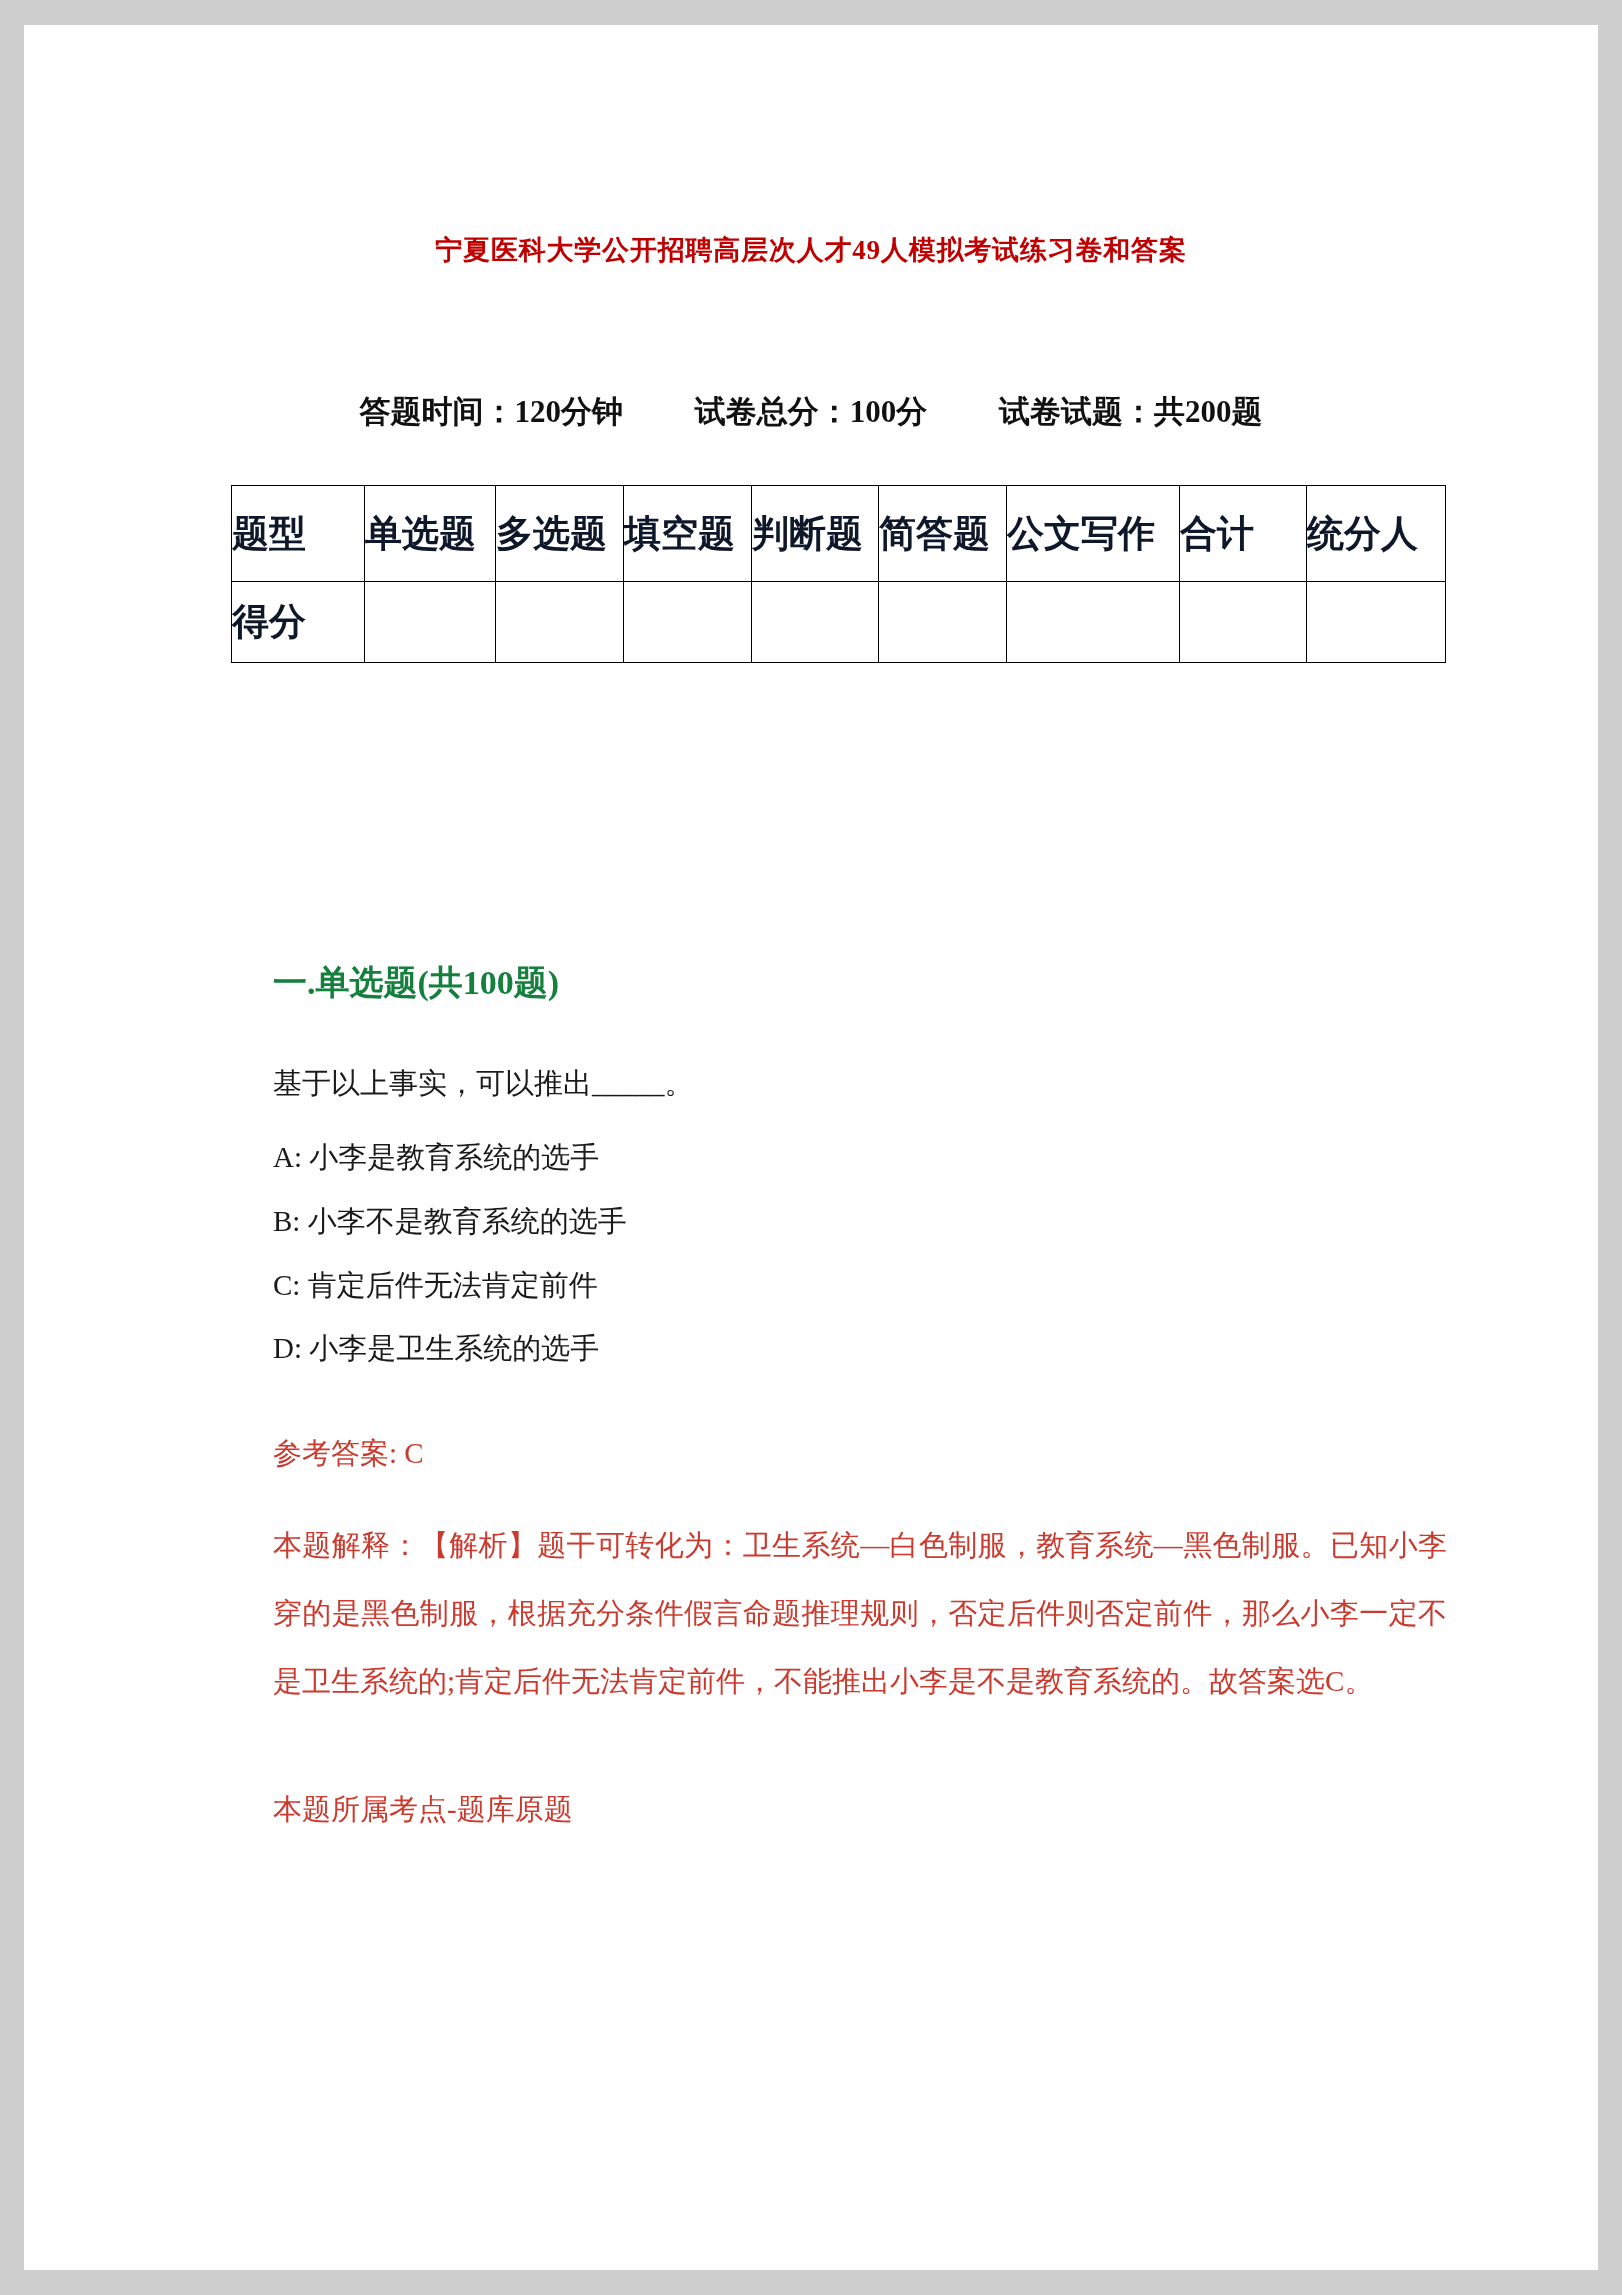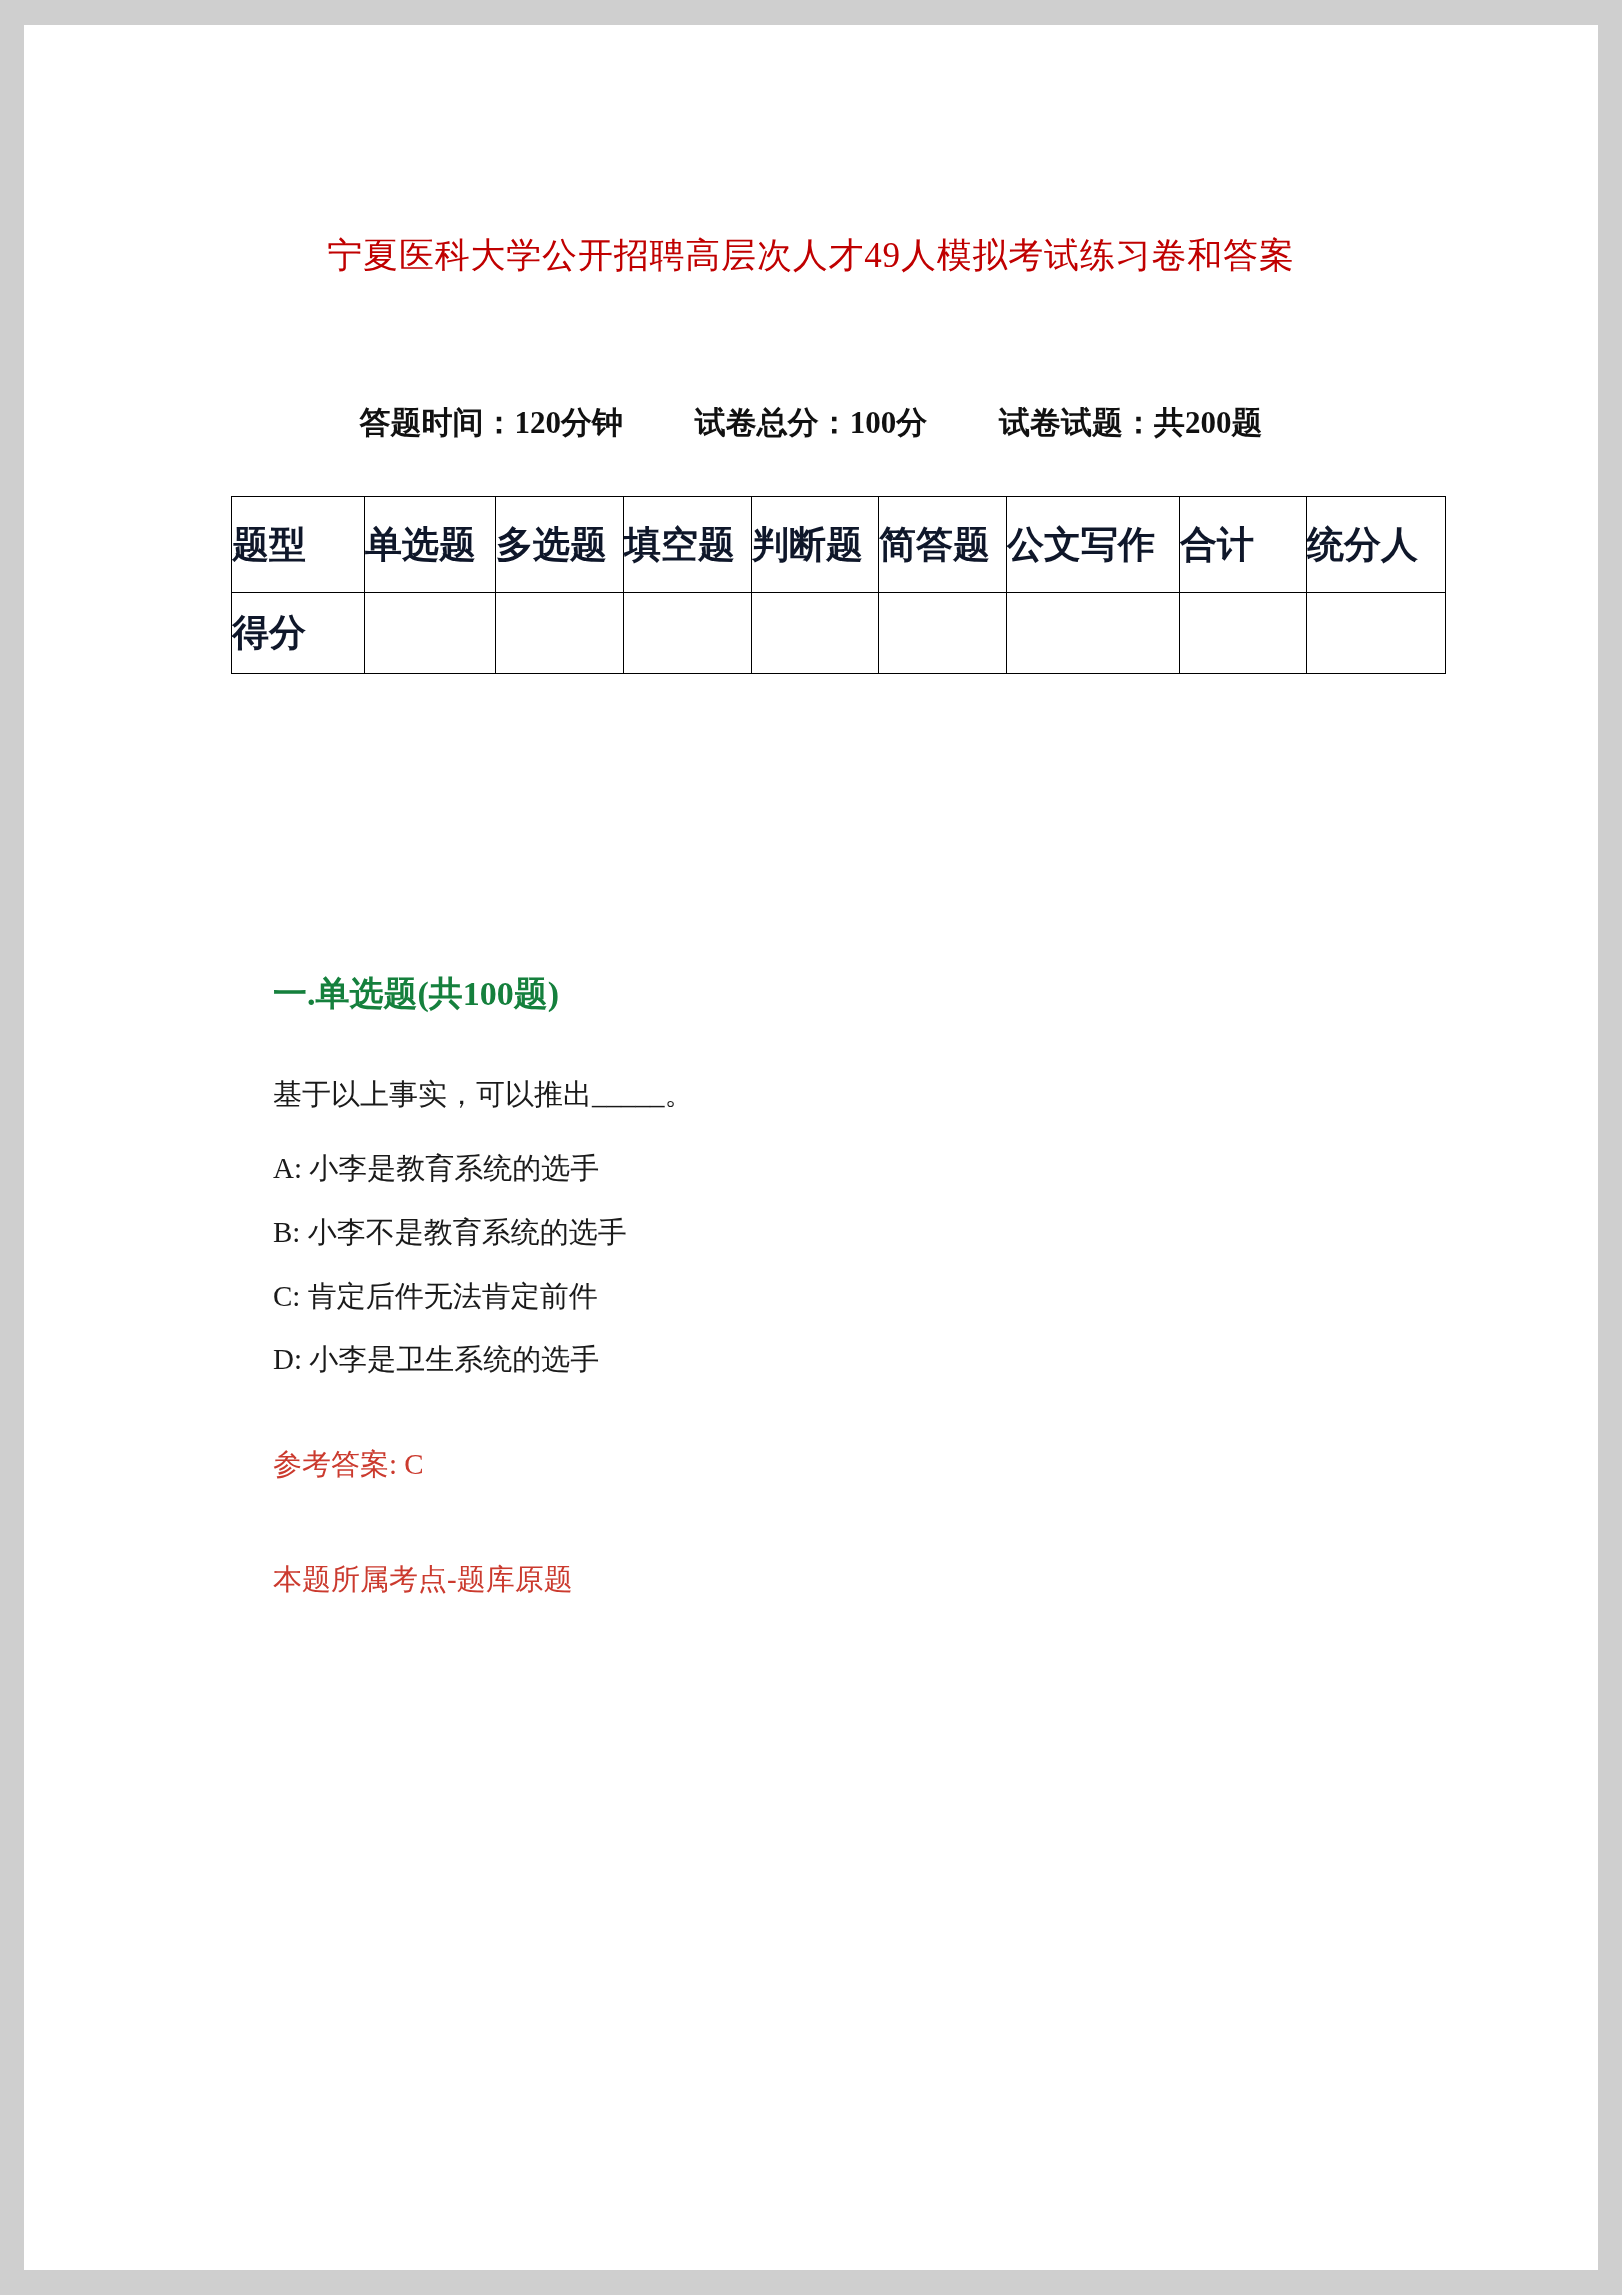--- a/index.html
+++ b/index.html
@@ -16,22 +16,22 @@
   }
   .sheet {
     background: #ffffff;
     width: 100%;
     height: 100%;
     padding: 207px 207px 0 207px;
     overflow: hidden;
   }
   .doc-title {
     color: #c00000;
-    font-size: 35px;
-    font-weight: normal;
+    font-size: 27px;
+    font-weight: bold;
     text-align: center;
     letter-spacing: 0.8px;
   }
   .meta-line {
     margin-top: 123px;
     text-align: center;
     font-size: 31px;
     font-weight: bold;
     color: #111111;
   }
@@ -148,18 +148,19 @@
       <div class="options">
         <div class="option-row">A:  小李是教育系统的选手</div>
         <div class="option-row">B:  小李不是教育系统的选手</div>
         <div class="option-row">C:  肯定后件无法肯定前件</div>
         <div class="option-row">D:  小李是卫生系统的选手</div>
       </div>
     </div>
 
     <div class="answer-block">
       <div class="answer-ref">参考答案: C</div>
+      <div class="answer-exp">本题解释：【解析】题干可转化为：卫生系统—白色制服，教育系统—黑色制服。已知小李穿的是黑色制服，根据充分条件假言命题推理规则，否定后件则否定前件，那么小李一定不是卫生系统的;肯定后件无法肯定前件，不能推出小李是不是教育系统的。故答案选C。</div>
       <div class="answer-topic">本题所属考点-题库原题</div>
     </div>
 
   </div>
 </div>
 
 
 </body></html>

